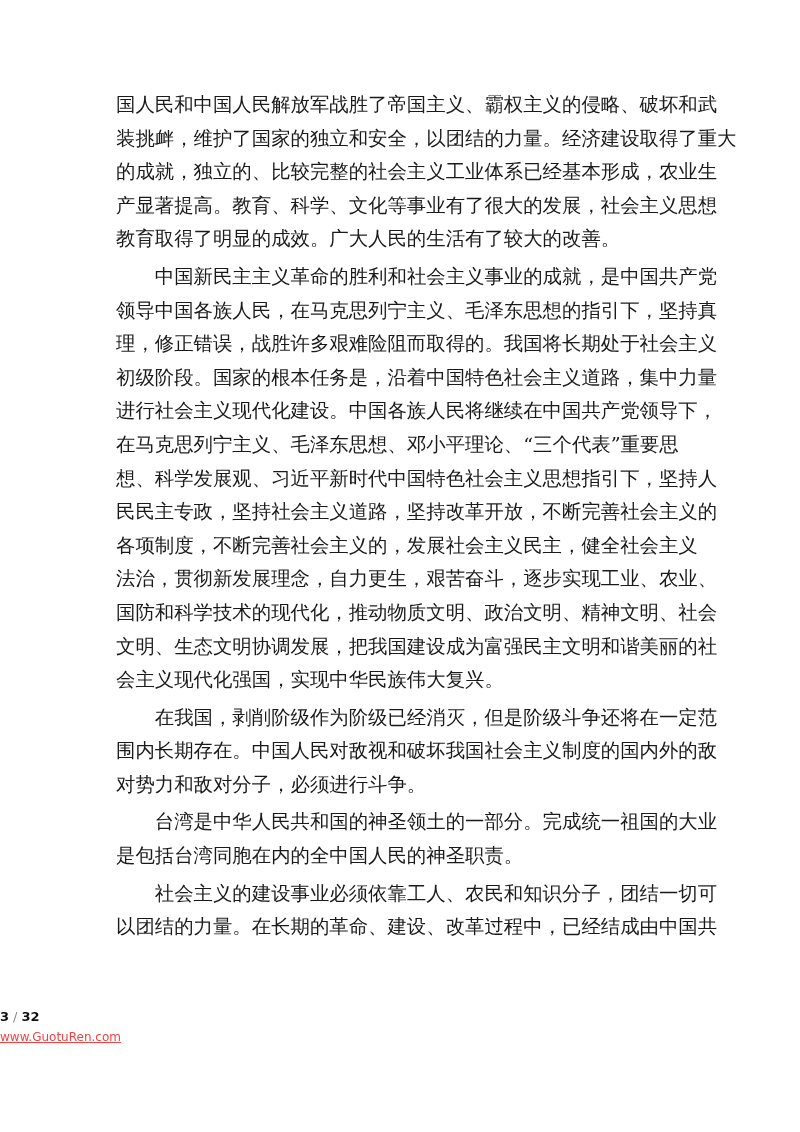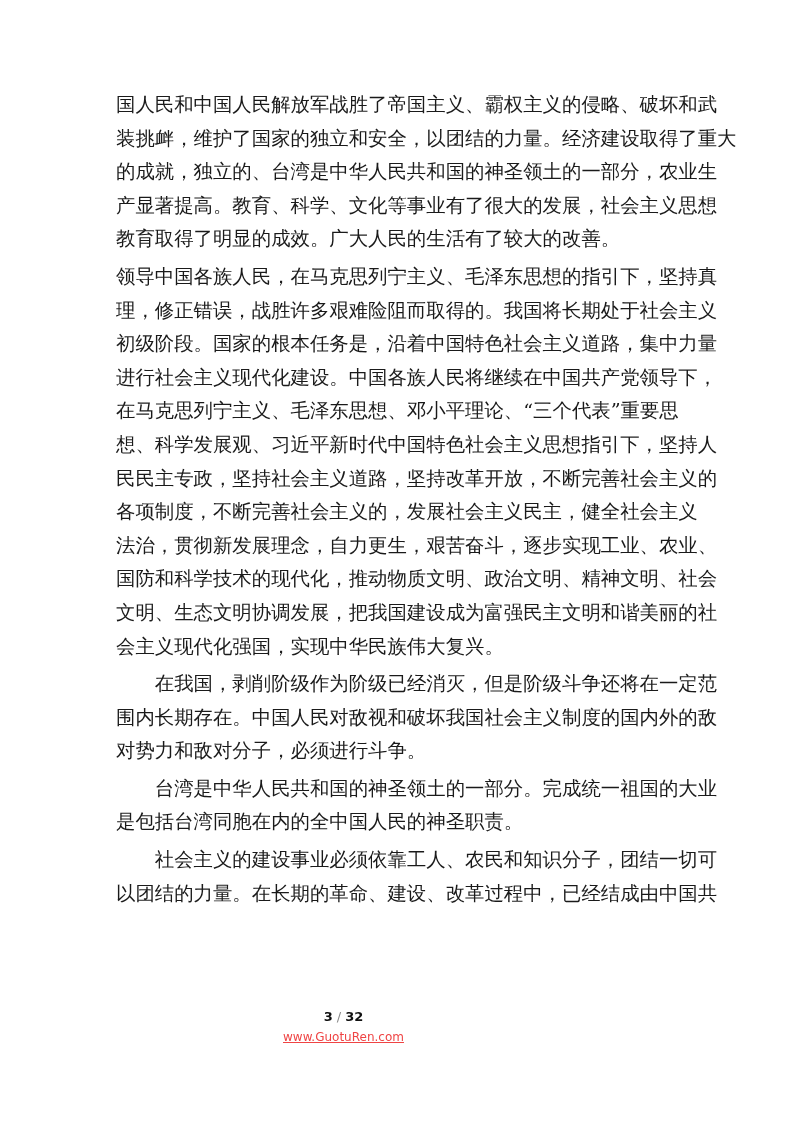--- a/index.html
+++ b/index.html
@@ -37,21 +37,20 @@
       text-align-last: justify;
     }
     .line.last {
       text-align-last: left;
     }
     .footer {
       position: absolute;
       left: 0;
       width: 687px;
       top: 1008px;
-      text-align: center;
       font-family: "DejaVu Sans", "Liberation Sans", sans-serif;
     }
     .page-num {
       font-size: 13px;
       font-weight: bold;
       color: #111;
       line-height: 18px;
     }
     .page-num .sep {
       font-weight: normal;
@@ -68,26 +67,27 @@
     }
   </style>
 </head>
 <body>
 
 <div class="page">
 
   <p class="para">
     <span class="line">国人民和中国人民解放军战胜了帝国主义、霸权主义的侵略、破坏和武</span>
     <span class="line">装挑衅，维护了国家的独立和安全，以团结的力量。经济建设取得了重大</span>
-    <span class="line">的成就，独立的、台湾是中华人民共和国的神圣领土的一部分，农业生</span>
+    <span class="line">的成就，独立的、比较完整的社会主义工业体系已经基本形成，农业生</span>
     <span class="line">产显著提高。教育、科学、文化等事业有了很大的发展，社会主义思想</span>
     <span class="line last">教育取得了明显的成效。广大人民的生活有了较大的改善。</span>
   </p>
 
   <p class="para">
+    <span class="line" style="padding-left:38.8px;">中国新民主主义革命的胜利和社会主义事业的成就，是中国共产党</span>
     <span class="line">领导中国各族人民，在马克思列宁主义、毛泽东思想的指引下，坚持真</span>
     <span class="line">理，修正错误，战胜许多艰难险阻而取得的。我国将长期处于社会主义</span>
     <span class="line">初级阶段。国家的根本任务是，沿着中国特色社会主义道路，集中力量</span>
     <span class="line">进行社会主义现代化建设。中国各族人民将继续在中国共产党领导下，</span>
     <span class="line last">在马克思列宁主义、毛泽东思想、邓小平理论、“三个代表”重要思</span>
     <span class="line">想、科学发展观、习近平新时代中国特色社会主义思想指引下，坚持人</span>
     <span class="line">民民主专政，坚持社会主义道路，坚持改革开放，不断完善社会主义的</span>
     <span class="line">各项制度，不断完善社会主义的，发展社会主义民主，健全社会主义</span>
     <span class="line">法治，贯彻新发展理念，自力更生，艰苦奋斗，逐步实现工业、农业、</span>
     <span class="line">国防和科学技术的现代化，推动物质文明、政治文明、精神文明、社会</span>

